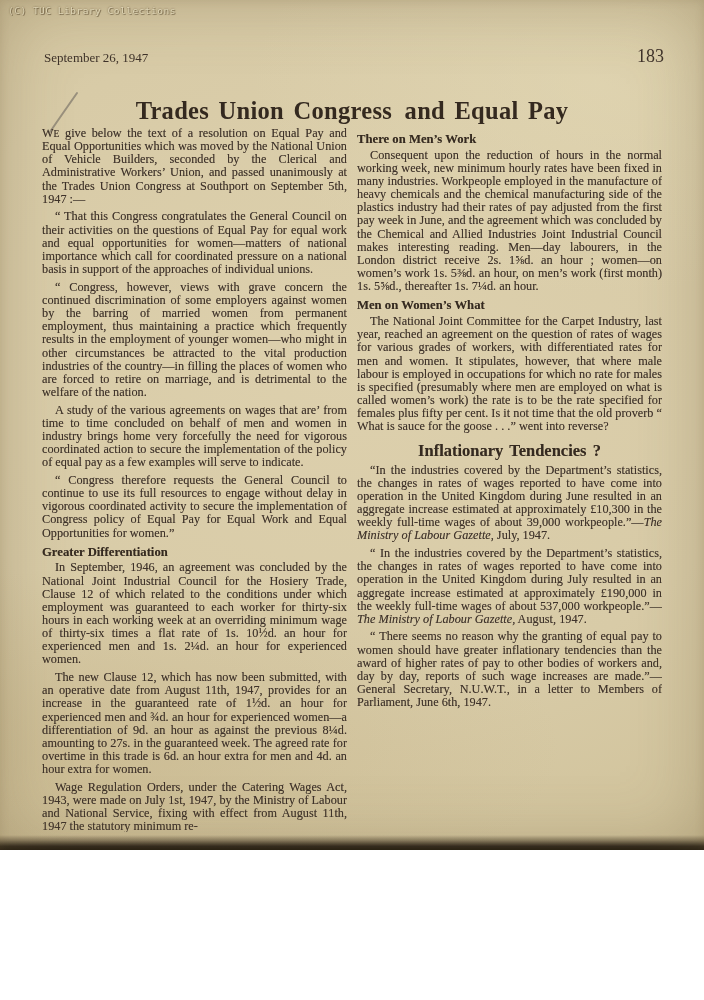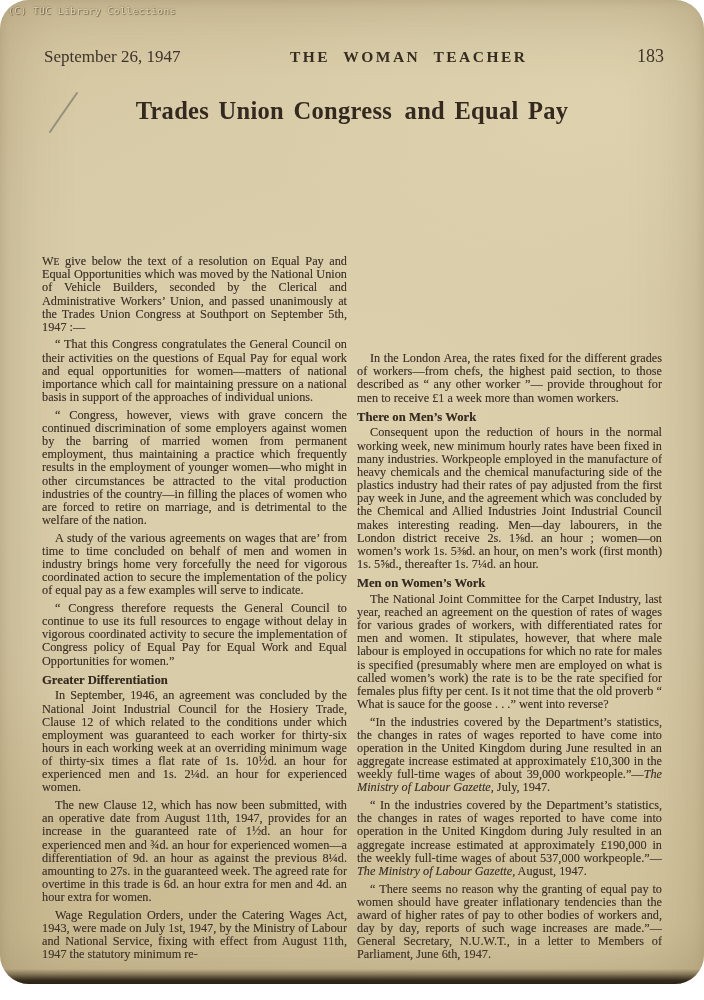--- a/index.html
+++ b/index.html
@@ -1,58 +1,56 @@
 <!DOCTYPE html>
 <html><head>
 <meta charset="utf-8">
 <style>
   html,body{margin:0;padding:0;}
   .page{
     position:relative;
-    width:704px;height:984px;
+    width:704px;height:850px;
     overflow:hidden;
     background:
       radial-gradient(ellipse 620px 260px at 18% 88%, rgba(185,165,120,0.30), rgba(185,165,120,0) 70%),
       radial-gradient(ellipse 500px 300px at 85% 10%, rgba(230,220,185,0.45), rgba(230,220,185,0) 70%),
       radial-gradient(ellipse 900px 700px at 50% 42%, #ddd0ad 0%, #d8cba7 48%, #cfc199 82%, #c2b289 100%);
     font-family:"Liberation Serif", serif;
     color:#3e322a;
-    border-radius:29px;
   }
   .vignette{position:absolute;inset:0;pointer-events:none;
     box-shadow:inset 0 0 70px rgba(110,90,55,0.32), inset 0 0 10px rgba(110,90,55,0.18);}
   .scan-edge{position:absolute;left:0;right:0;bottom:0;height:15px;
     background:linear-gradient(to bottom, rgba(60,48,32,0) 0%, rgba(60,48,32,0.45) 35%, rgba(28,22,14,0.92) 75%, #17120b 100%);}
   .watermark{
     position:absolute;top:5px;left:8px;
     font-family:"DejaVu Sans Mono", monospace;
     font-size:9.5px;letter-spacing:0.5px;
     color:#f2eacb;
     text-shadow:0 0 2px #6f5f41, 1px 1px 0 rgba(80,66,42,0.55);
   }
   .header{
     position:absolute;top:46px;left:44px;right:40px;
     display:flex;justify-content:space-between;align-items:baseline;
   }
-  .header .date{font-size:17px;}
+  .header .date{font-size:13px;}
   .header .masthead{font-size:15.5px;font-weight:bold;letter-spacing:2.5px;word-spacing:7px;color:#372c22;}
   .header .pageno{font-size:18px;}
   .pencil-mark{position:absolute;left:44px;top:88px;width:40px;height:48px;}
   .article-title{
     position:absolute;top:81px;left:0;right:0;
     text-align:center;
     font-size:24.5px;font-weight:bold;
     letter-spacing:0.3px;word-spacing:3px;
     color:#34291f;
   }
   .article-body{
     position:absolute;top:127px;left:42px;width:620px;bottom:18px;
     display:flex;gap:10px;
     overflow:hidden;
-    align-items:flex-end;
   }
   .col{flex:1 1 0;min-width:0;
     font-size:12.25px;line-height:13.15px;
     text-align:justify;
     text-shadow:0 0 0.5px rgba(62,50,40,0.45);
   }
   .para{margin:0 0 4.5px;text-indent:13px;}
   .para.noindent{text-indent:0;}
   .subhead{font-size:12.7px;font-weight:bold;margin:6px 0 2.5px;text-align:left;color:#352a20;text-indent:0;}
   .centerhead{font-size:16.5px;font-weight:bold;text-align:center;margin:11px 0 6px;color:#352a20;word-spacing:2px;}
@@ -61,48 +59,47 @@
 </style>
 </head>
 <body>
 
 <div class="page" style="color: rgb(62, 50, 42);">
 
   <div class="watermark">(C) TUC Library Collections</div>
 
   <div class="header">
     <span class="date">September 26, 1947</span>
-    <span class="masthead">THE WOMAN TEACHER</span>
     <span class="pageno">183</span>
   </div>
 
   <svg class="pencil-mark" viewBox="0 0 40 48">
     <path d="M6 44 C 14 32, 24 18, 33 5" stroke="#8e8676" stroke-width="2" fill="none" stroke-linecap="round" opacity="0.85"></path>
   </svg>
 
   <h1 class="article-title">Trades Union Congress and Equal Pay</h1>
 
   <div class="article-body">
     <div class="col">
         <p class="para noindent"><span>W</span><span class="run-sc">E</span><span> give below the text of a resolution on Equal Pay and Equal Opportunities which was moved by the National Union of Vehicle Builders, seconded by the Clerical and Administrative Workers’ Union, and passed unanimously at the Trades Union Congress at Southport on September 5th, 1947 :—</span></p>
-        <p class="para"><span>“ That this Congress congratulates the General Council on their activities on the questions of Equal Pay for equal work and equal opportunities for women—matters of national importance which call for maintaining pressure on a national basis in support of the approaches of individual unions.</span></p>
+        <p class="para"><span>“ That this Congress congratulates the General Council on their activities on the questions of Equal Pay for equal work and equal opportunities for women—matters of national importance which call for coordinated pressure on a national basis in support of the approaches of individual unions.</span></p>
         <p class="para"><span>“ Congress, however, views with grave concern the continued discrimination of some employers against women by the barring of married women from permanent employment, thus maintaining a practice which frequently results in the employment of younger women—who might in other circumstances be attracted to the vital production industries of the country—in filling the places of women who are forced to retire on marriage, and is detrimental to the welfare of the nation.</span></p>
         <p class="para"><span>A study of the various agreements on wages that are’ from time to time concluded on behalf of men and women in industry brings home very forcefully the need for vigorous coordinated action to secure the implementation of the policy of equal pay as a few examples will serve to indicate.</span></p>
         <p class="para"><span>“ Congress therefore requests the General Council to continue to use its full resources to engage without delay in vigorous coordinated activity to secure the implementation of Congress policy of Equal Pay for Equal Work and Equal Opportunities for women.”</span></p>
         <h3 class="subhead"><span>Greater Differentiation</span></h3>
         <p class="para"><span>In September, 1946, an agreement was concluded by the National Joint Industrial Council for the Hosiery Trade, Clause 12 of which related to the conditions under which employment was guaranteed to each worker for thirty-six hours in each working week at an overriding minimum wage of thirty-six times a flat rate of 1s. 10½d. an hour for experienced men and 1s. 2¼d. an hour for experienced women.</span></p>
         <p class="para"><span>The new Clause 12, which has now been submitted, with an operative date from August 11th, 1947, provides for an increase in the guaranteed rate of 1½d. an hour for experienced men and ¾d. an hour for experienced women—a differentiation of 9d. an hour as against the previous 8¼d. amounting to 27s. in the guaranteed week.  The agreed rate for overtime in this trade is 6d. an hour extra for men and 4d. an hour extra for women.</span></p>
         <p class="para"><span>Wage Regulation Orders, under the Catering Wages Act, 1943, were made on July 1st, 1947, by the Ministry of Labour and National Service, fixing with effect from August 11th, 1947 the statutory minimum re-</span></p>
       </div>
     <div class="col">
-        <p class="para"><span>In the London Area, the rates fixed for the different grades of workers—from chefs, the highest paid section, to those described as “ any other worker ”— provide throughout for men to receive £1 a week more than women workers.</span></p>
         <h3 class="subhead"><span>There on Men’s Work</span></h3>
         <p class="para"><span>Consequent upon the reduction of hours in the normal working week, new minimum hourly rates have been fixed in many industries.  Workpeople employed in the manufacture of heavy chemicals and the chemical manufacturing side of the plastics industry had their rates of pay adjusted from the first pay week in June, and the agreement which was concluded by the Chemical and Allied Industries Joint Industrial Council makes interesting reading.  Men—day labourers, in the London district receive 2s. 1⅝d. an hour ;  women—on women’s work 1s. 5⅜d. an hour, on men’s work (first month) 1s. 5⅝d., thereafter 1s. 7¼d. an hour.</span></p>
-        <h3 class="subhead"><span>Men on Women’s Work</span></h3>
+        <h3 class="subhead"><span>Men on Women’s What</span></h3>
         <p class="para"><span>The National Joint Committee for the Carpet Industry, last year, reached an agreement on the question of rates of wages for various grades of workers, with differentiated rates for men and women. It stipulates, however, that where male labour is employed in occupations for which no rate for males is specified (presumably where men are employed on what is called women’s work) the rate is to be the rate specified for females plus fifty per cent.  Is it not time that the old proverb “ What is sauce for the goose . . .” went into reverse?</span></p>
+        <h2 class="centerhead"><span>Inflationary Tendencies ?</span></h2>
         <p class="para"><span>“In the industries covered by the Department’s statistics, the changes in rates of wages reported to have come into operation in the United Kingdom during June resulted in an aggregate increase estimated at approximately £10,300 in the weekly full-time wages of about 39,000 workpeople.”—</span><span class="run-italic">The Ministry of Labour Gazette,</span><span> July, 1947.</span></p>
         <p class="para"><span>“ In the industries covered by the Department’s statistics, the changes in rates of wages reported to have come into operation in the United Kingdom during July resulted in an aggregate increase estimated at approximately £190,000 in the weekly full-time wages of about 537,000 workpeople.”—</span><span class="run-italic">The Ministry of Labour Gazette,</span><span> August, 1947.</span></p>
         <p class="para"><span>“ There seems no reason why the granting of equal pay to women should have greater inflationary tendencies than the award of higher rates of pay to other bodies of workers and, day by day, reports of such wage increases are made.”—General Secretary, N.U.W.T., in a letter to Members of Parliament, June 6th, 1947.</span></p>
       </div>
   </div>
 
   <div class="scan-edge"></div>
   <div class="vignette"></div>
 </div>
 

